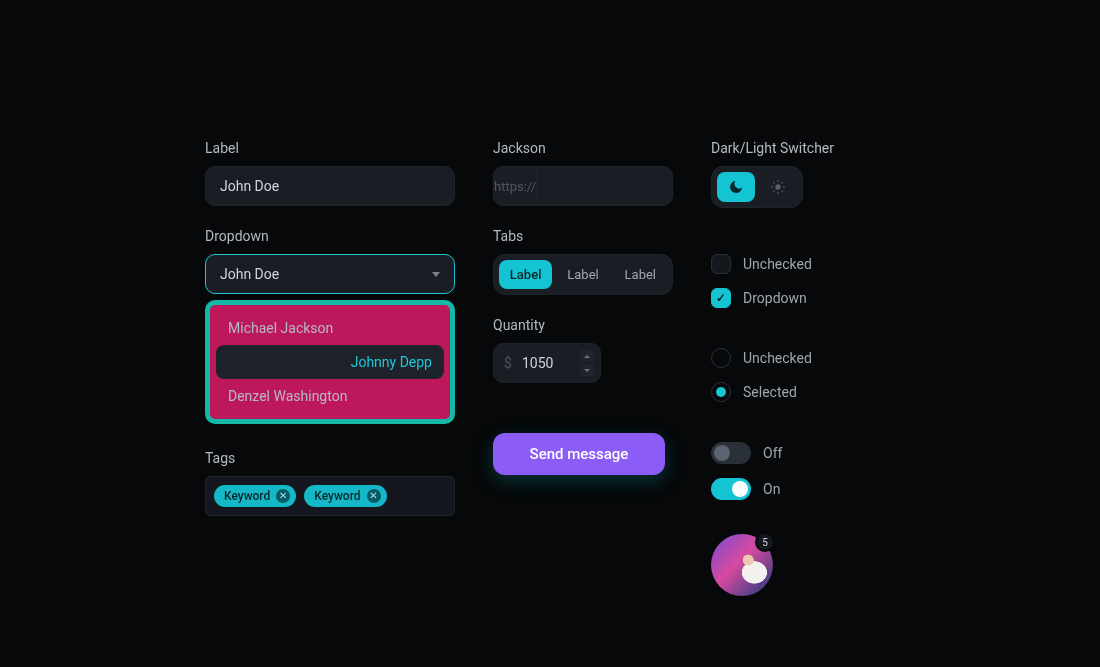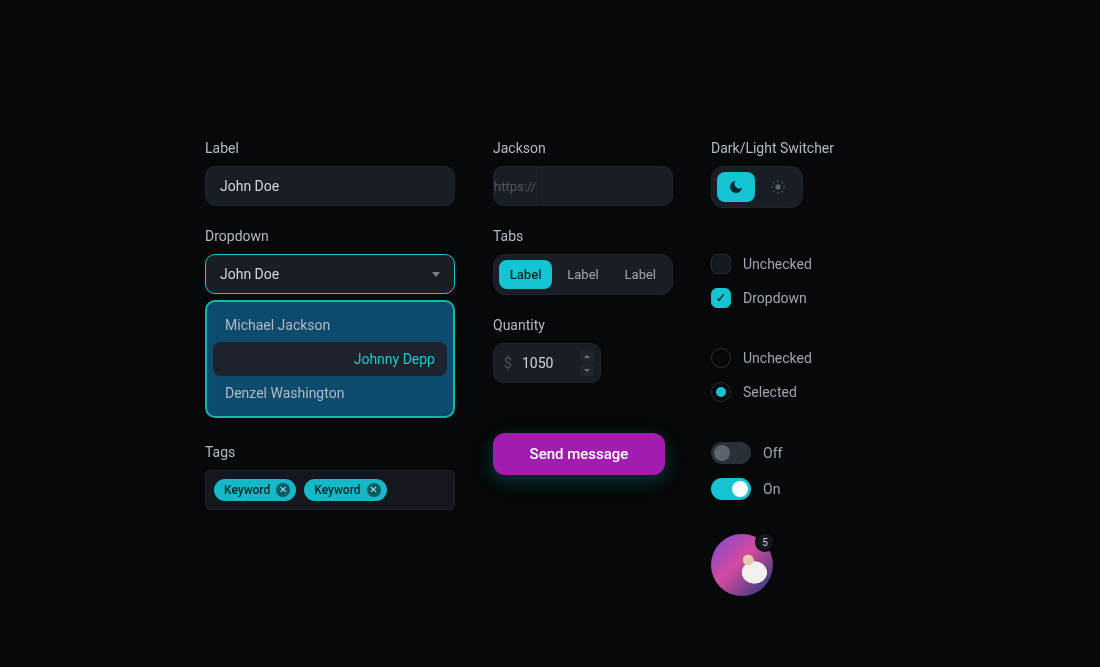--- a/index.html
+++ b/index.html
@@ -42,22 +42,22 @@
     cursor: pointer;
   }
   .dropdown-caret {
     width: 0; height: 0;
     border-left: 4px solid transparent;
     border-right: 4px solid transparent;
     border-top: 5px solid #7a818c;
   }
   .dropdown-menu {
     margin-top: 6px;
-    background: #0c4a6e;
-    border: 2px solid #14b8a6;
+    background: #be185d;
+    border: 5px solid #14b8a6;
     border-radius: 10px;
     padding: 6px;
   }
   .dropdown-item {
     padding: 9px 12px;
     border-radius: 8px;
     color: #b4bac4;
     cursor: pointer;
   }
   .dropdown-item.active { background: #1e232b; color: #1ec6d6; text-align: right; }
@@ -143,21 +143,21 @@
   .slider-track { height: 4px; background: #2a3038; border-radius: 2px; position: relative; }
   .slider-fill { position: absolute; left: 0; top: 0; height: 4px; background: #14c4d3; border-radius: 2px; width: 48%; }
   .slider-thumb {
     width: 16px; height: 16px; border-radius: 50%;
     background: #3a4150; border: 3px solid #0e1217;
     position: absolute; top: -6px; left: calc(48% - 8px);
   }
 
   .send-btn {
     margin-top: 28px;
-    background: #a21caf;
+    background: #8b5cf6;
     color: #ffffff;
     border: none;
     height: 42px;
     border-radius: 12px;
     font-size: 15px;
     font-weight: 500;
     cursor: pointer;
     width: 172px;
     box-shadow: 0 6px 18px rgba(20,184,199,0.25);
   }

